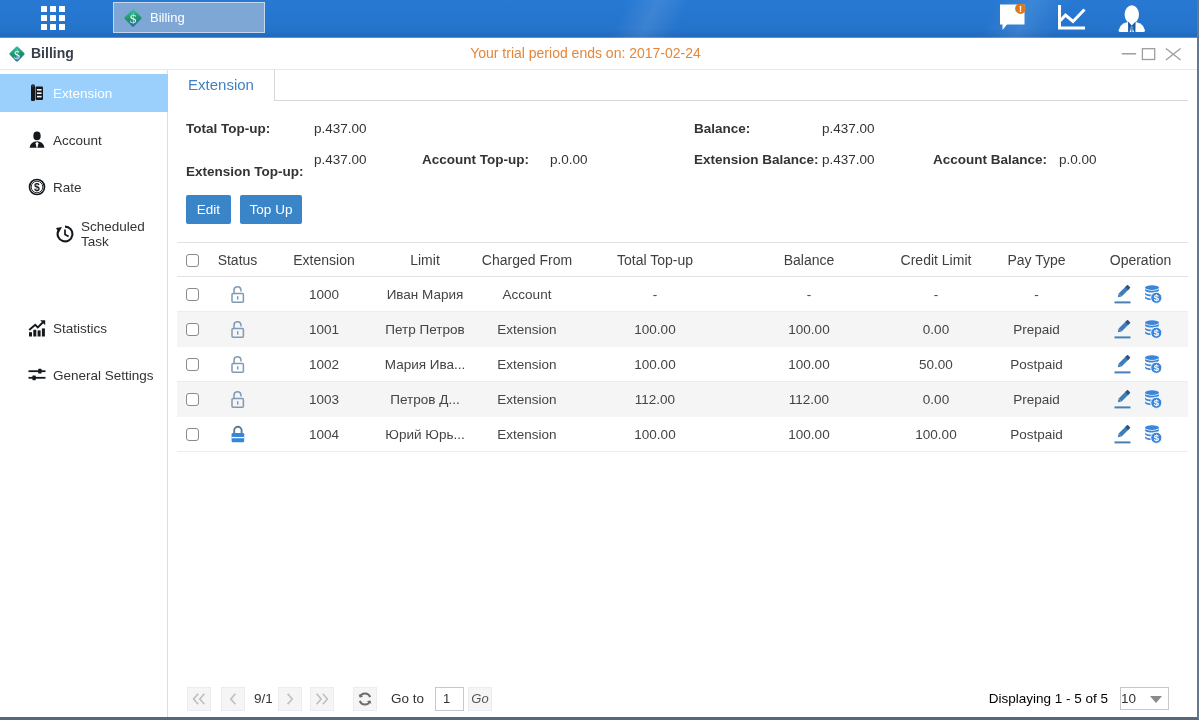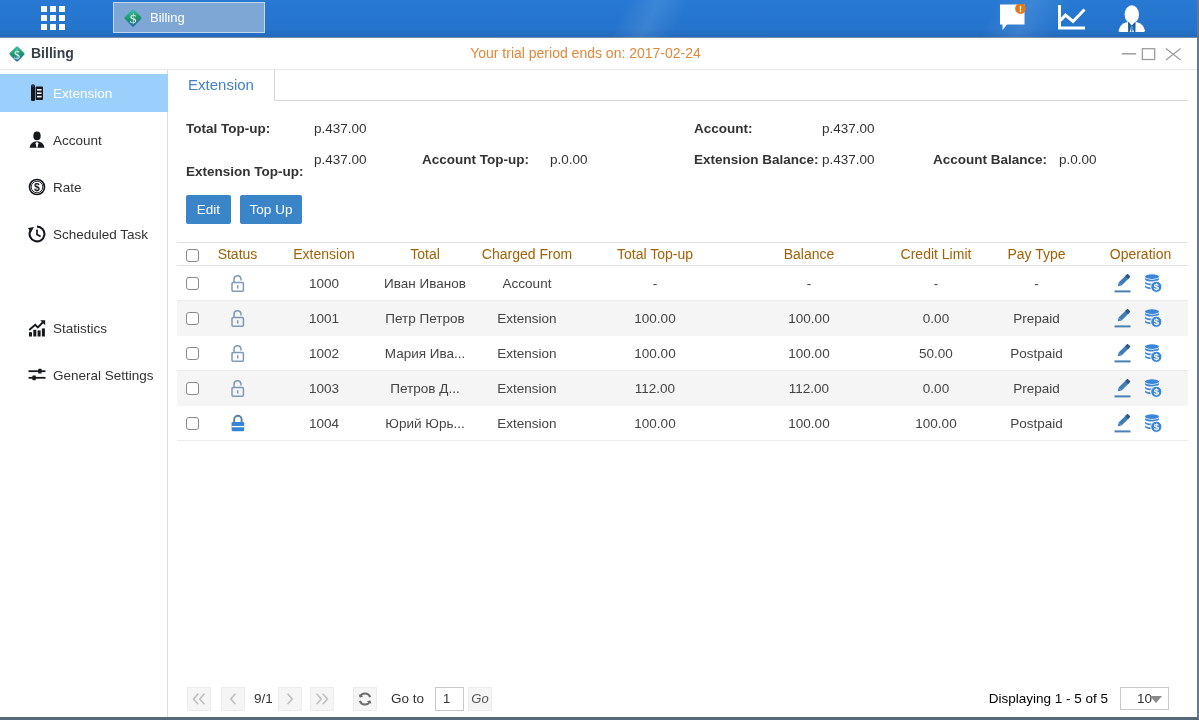--- a/index.html
+++ b/index.html
@@ -36,34 +36,34 @@
 #tabline { position:absolute; left:107px; right:9px; top:30px; height:1px; background:#d8d8d8; }
 
 .lbl { position:absolute; font-size:13.5px; font-weight:bold; color:#333; white-space:nowrap; }
 .val { position:absolute; font-size:13.5px; color:#333; white-space:nowrap; }
 
 .btn { position:absolute; background:#3a84c8; color:#fff; font-size:13.5px; text-align:center; border-radius:2px; }
 
 
 #tbl { position:absolute; left:9px; top:172px; width:1011px; }
 table { border-collapse:separate; border-spacing:0; table-layout:fixed; width:1011px; }
-th { font-weight:normal; font-size:14px; color:#a16207; height:24px; text-align:center; border-top:1px solid #e2e2e2; border-bottom:1px solid #e2e2e2; }
+th { font-weight:normal; font-size:14px; color:#404040; height:35px; text-align:center; border-top:1px solid #e2e2e2; border-bottom:1px solid #e2e2e2; }
 td { font-size:13.5px; color:#444; height:35px; text-align:center; border-bottom:1px solid #ececec; }
 tr.alt td { background:#f5f5f5; border-bottom:1px solid #f5f5f5; }
 
 .cb { display:inline-block; width:13px; height:13px; border:1px solid #8a8a8a; border-radius:3px; background:#fff; vertical-align:middle; }
 
 
 #pager { position:absolute; left:0; right:0; top:617px; height:24px; }
 .pbtn { position:absolute; top:0; width:24px; height:24px; background:#f5f5f5; border:1px solid #ececec; color:#9b9b9b; text-align:center; line-height:22px; font-size:15px; }
 #pager .ptext { position:absolute; top:4px; font-size:13.5px; color:#333; }
 #goin { position:absolute; left:267px; top:0; width:29px; height:24px; border:1px solid #c8c8c8; font-size:13px; padding-left:7px; line-height:22px; color:#333; background:#fff; }
 #gobtn { left:300px; width:24px; color:#555; font-size:13px;font-style:italic; }
 #disp { position:absolute; right:89px; top:4px; font-size:13.5px; color:#000000; }
-#psel { position:absolute; right:28px; top:0; width:49px; height:23px; border:1px solid #c8c8c8; background:#fff; font-size:13.5px; color:#333; line-height:21px; padding-left:16px; }
+#psel { position:absolute; right:28px; top:0; width:49px; height:23px; border:1px solid #c8c8c8; background:#fff; font-size:13.5px; color:#333; line-height:21px; padding-left:0; }
 #psel:after { content:""; position:absolute; right:6px; top:8px; border-left:6px solid transparent; border-right:6px solid transparent; border-top:7px solid #8a8a8a; }
 </style>
 </head>
 <body>
 <svg width="0" height="0" style="position:absolute">
   <defs>
     <g id="lockopen">
       <path d="M5 9.5 V6.4 a3.5 3.5 0 0 1 6.9 -0.9 l0.1 1.4" fill="none" stroke="#8099b4" stroke-width="1.5" stroke-linecap="round"></path>
       <rect x="3" y="9.5" width="11.4" height="8.8" rx="1" fill="none" stroke="#8099b4" stroke-width="1.5"></rect>
       <line x1="8.7" y1="12.2" x2="8.7" y2="15.6" stroke="#8099b4" stroke-width="1.5"></line>
@@ -189,21 +189,21 @@
           <path d="M9 10.6 l-1.3 1.6 0.8 4.6 h1 l0.8 -4.6 z" fill="#fff"></path>
         </svg>
       Account</div>
     <div class="sitem" style="top:98px;">
       <svg class="sicon" viewBox="0 0 18 18">
           <circle cx="9" cy="9" r="7.5" fill="#fff" stroke="#15191e" stroke-width="1.7"></circle>
           <circle cx="9" cy="9" r="5.8" fill="none" stroke="#15191e" stroke-width="0.9"></circle>
           <text x="9" y="12.8" font-size="10.5" font-weight="bold" fill="#15191e" text-anchor="middle" font-family="Liberation Sans">$</text>
         </svg>
       Rate</div>
-    <div class="sitem" style="top:145px;">
+    <div class="sitem" style="top:145px;padding-left:28px;">
       <svg class="sicon" viewBox="0 0 18 18">
           <path d="M9 1.6 a7.4 7.4 0 1 1 -6.6 4.1" fill="none" stroke="#15191e" stroke-width="2.1"></path>
           <path d="M0 3.0 l6 -1 -3.2 5.8 z" fill="#15191e"></path>
           <path d="M9 4.6 v4.8 l3.6 2.2" fill="none" stroke="#15191e" stroke-width="1.7"></path>
         </svg>
       Scheduled Task</div>
     <div class="sitem" style="top:239px;">
       <svg class="sicon" viewBox="0 0 18 18">
           <g fill="#15191e">
             <rect x="1" y="13.2" width="3" height="4.3"></rect>
@@ -230,21 +230,21 @@
   </div>
 
   <div id="main">
     <div id="tabrow">
       <div id="tab1">Extension</div>
       <div id="tabline"></div>
     </div>
 
     <div class="lbl" style="left:18px; top:51px;">Total Top-up:</div>
     <div class="val" style="left:146px; top:51px;">p.437.00</div>
-    <div class="lbl" style="left:526px; top:51px;">Account:</div>
+    <div class="lbl" style="left:526px; top:51px;">Balance:</div>
     <div class="val" style="left:654px; top:51px;">p.437.00</div>
 
     <div class="lbl" style="left:18px; top:94px;">Extension Top-up:</div>
     <div class="val" style="left:146px; top:82px;">p.437.00</div>
     <div class="lbl" style="left:254px; top:82px;">Account Top-up:</div>
     <div class="val" style="left:382px; top:82px;">p.0.00</div>
     <div class="lbl" style="left:526px; top:82px;">Extension Balance:</div>
     <div class="val" style="left:654px; top:82px;">p.437.00</div>
     <div class="lbl" style="left:765px; top:82px;">Account Balance:</div>
     <div class="val" style="left:891px; top:82px;">p.0.00</div>
@@ -264,35 +264,35 @@
             <col style="width:166px">
             <col style="width:88px">
           <col style="width:113px">
             <col style="width:95px">
         </colgroup>
         <tbody>
             <tr>
           <th><span class="cb"></span></th>
               <th>Status</th>
               <th>Extension</th>
-              <th>Total</th>
+              <th>Limit</th>
               <th>Charged From</th>
           <th>Total Top-up</th>
               <th>Balance</th>
               <th>Credit Limit</th>
               <th>Pay Type</th>
               <th>Operation</th>
         </tr>
         <tr class="w">
           <td><span class="cb"></span></td>
               <td><svg width="18" height="20" viewBox="0 0 18 20" style="vertical-align:middle">
                   <use href="#lockopen"></use>
                 </svg></td>
               <td>1000</td>
-              <td>Иван Иванов</td>
+              <td>Иван Мария</td>
               <td>Account</td>
           <td>-</td>
               <td>-</td>
               <td>-</td>
               <td>-</td>
               <td><svg width="17" height="19" viewBox="0 0 17 19" style="vertical-align:middle;margin-right:12px;position:relative;left:-3px">
                   <use href="#pencil"></use>
                 </svg><svg width="19" height="19" viewBox="0 0 19 19" style="vertical-align:middle;position:relative;left:-3px">
                   <use href="#coins"></use>
                 </svg></td>

